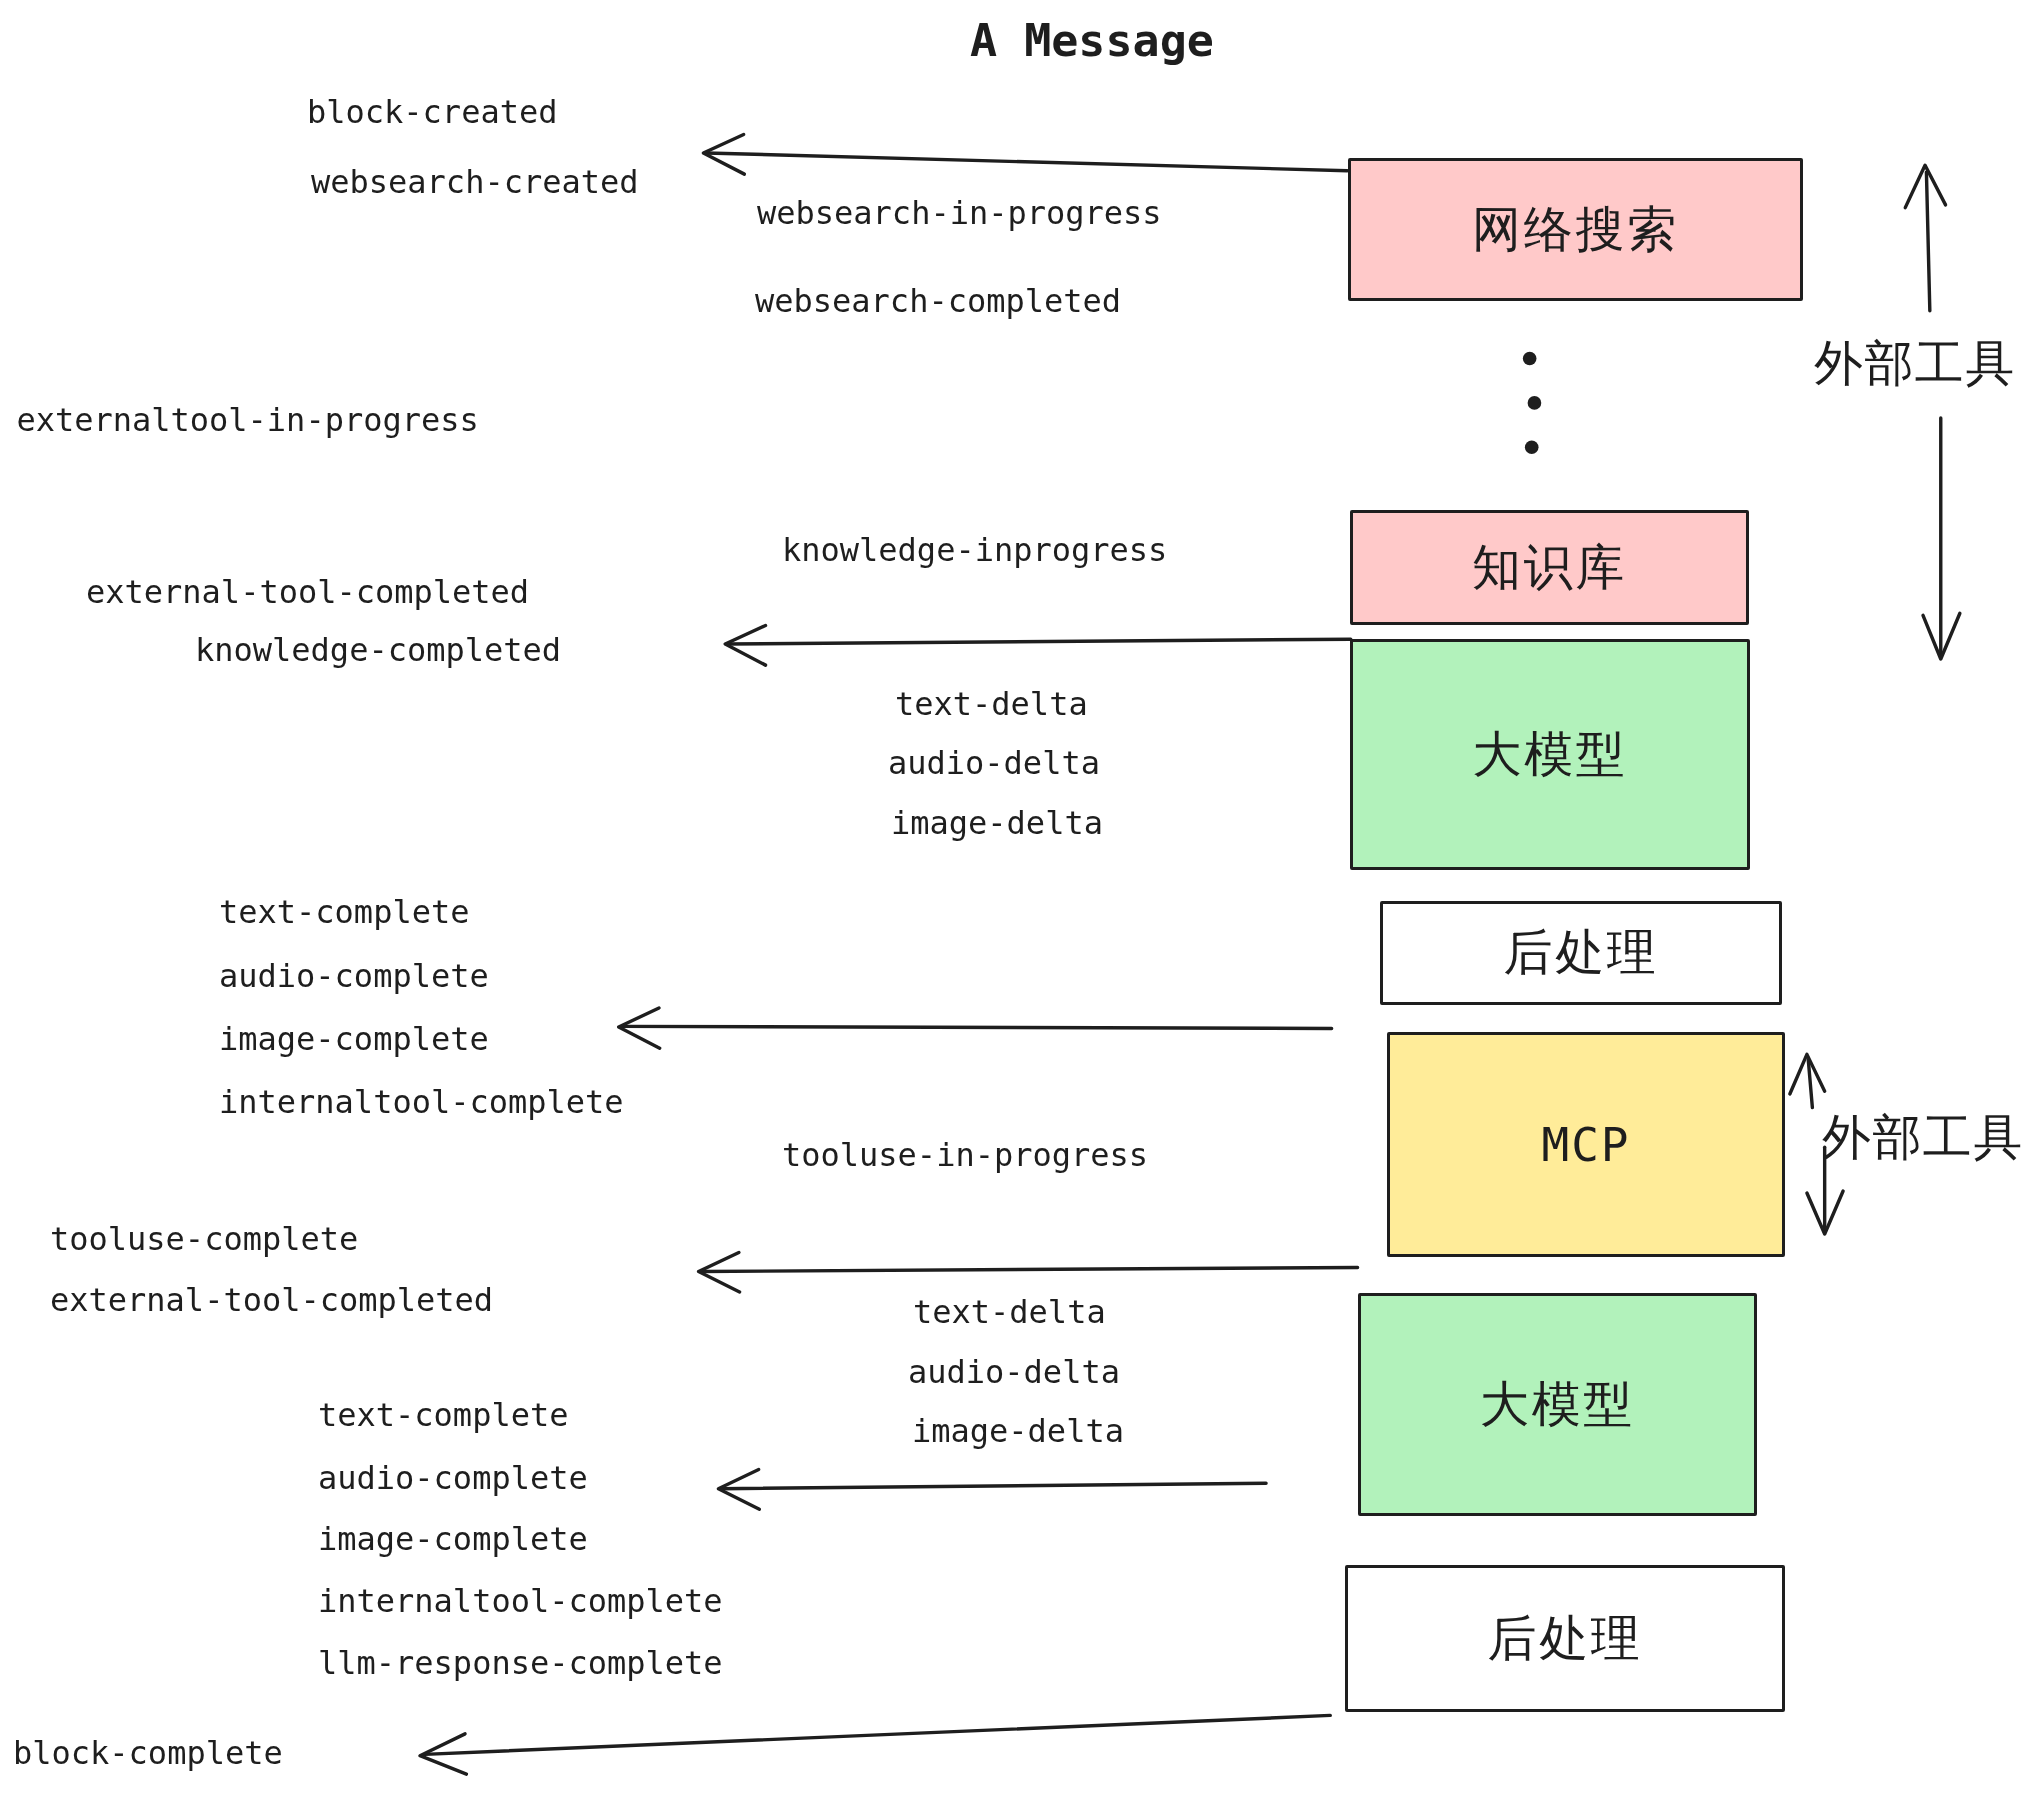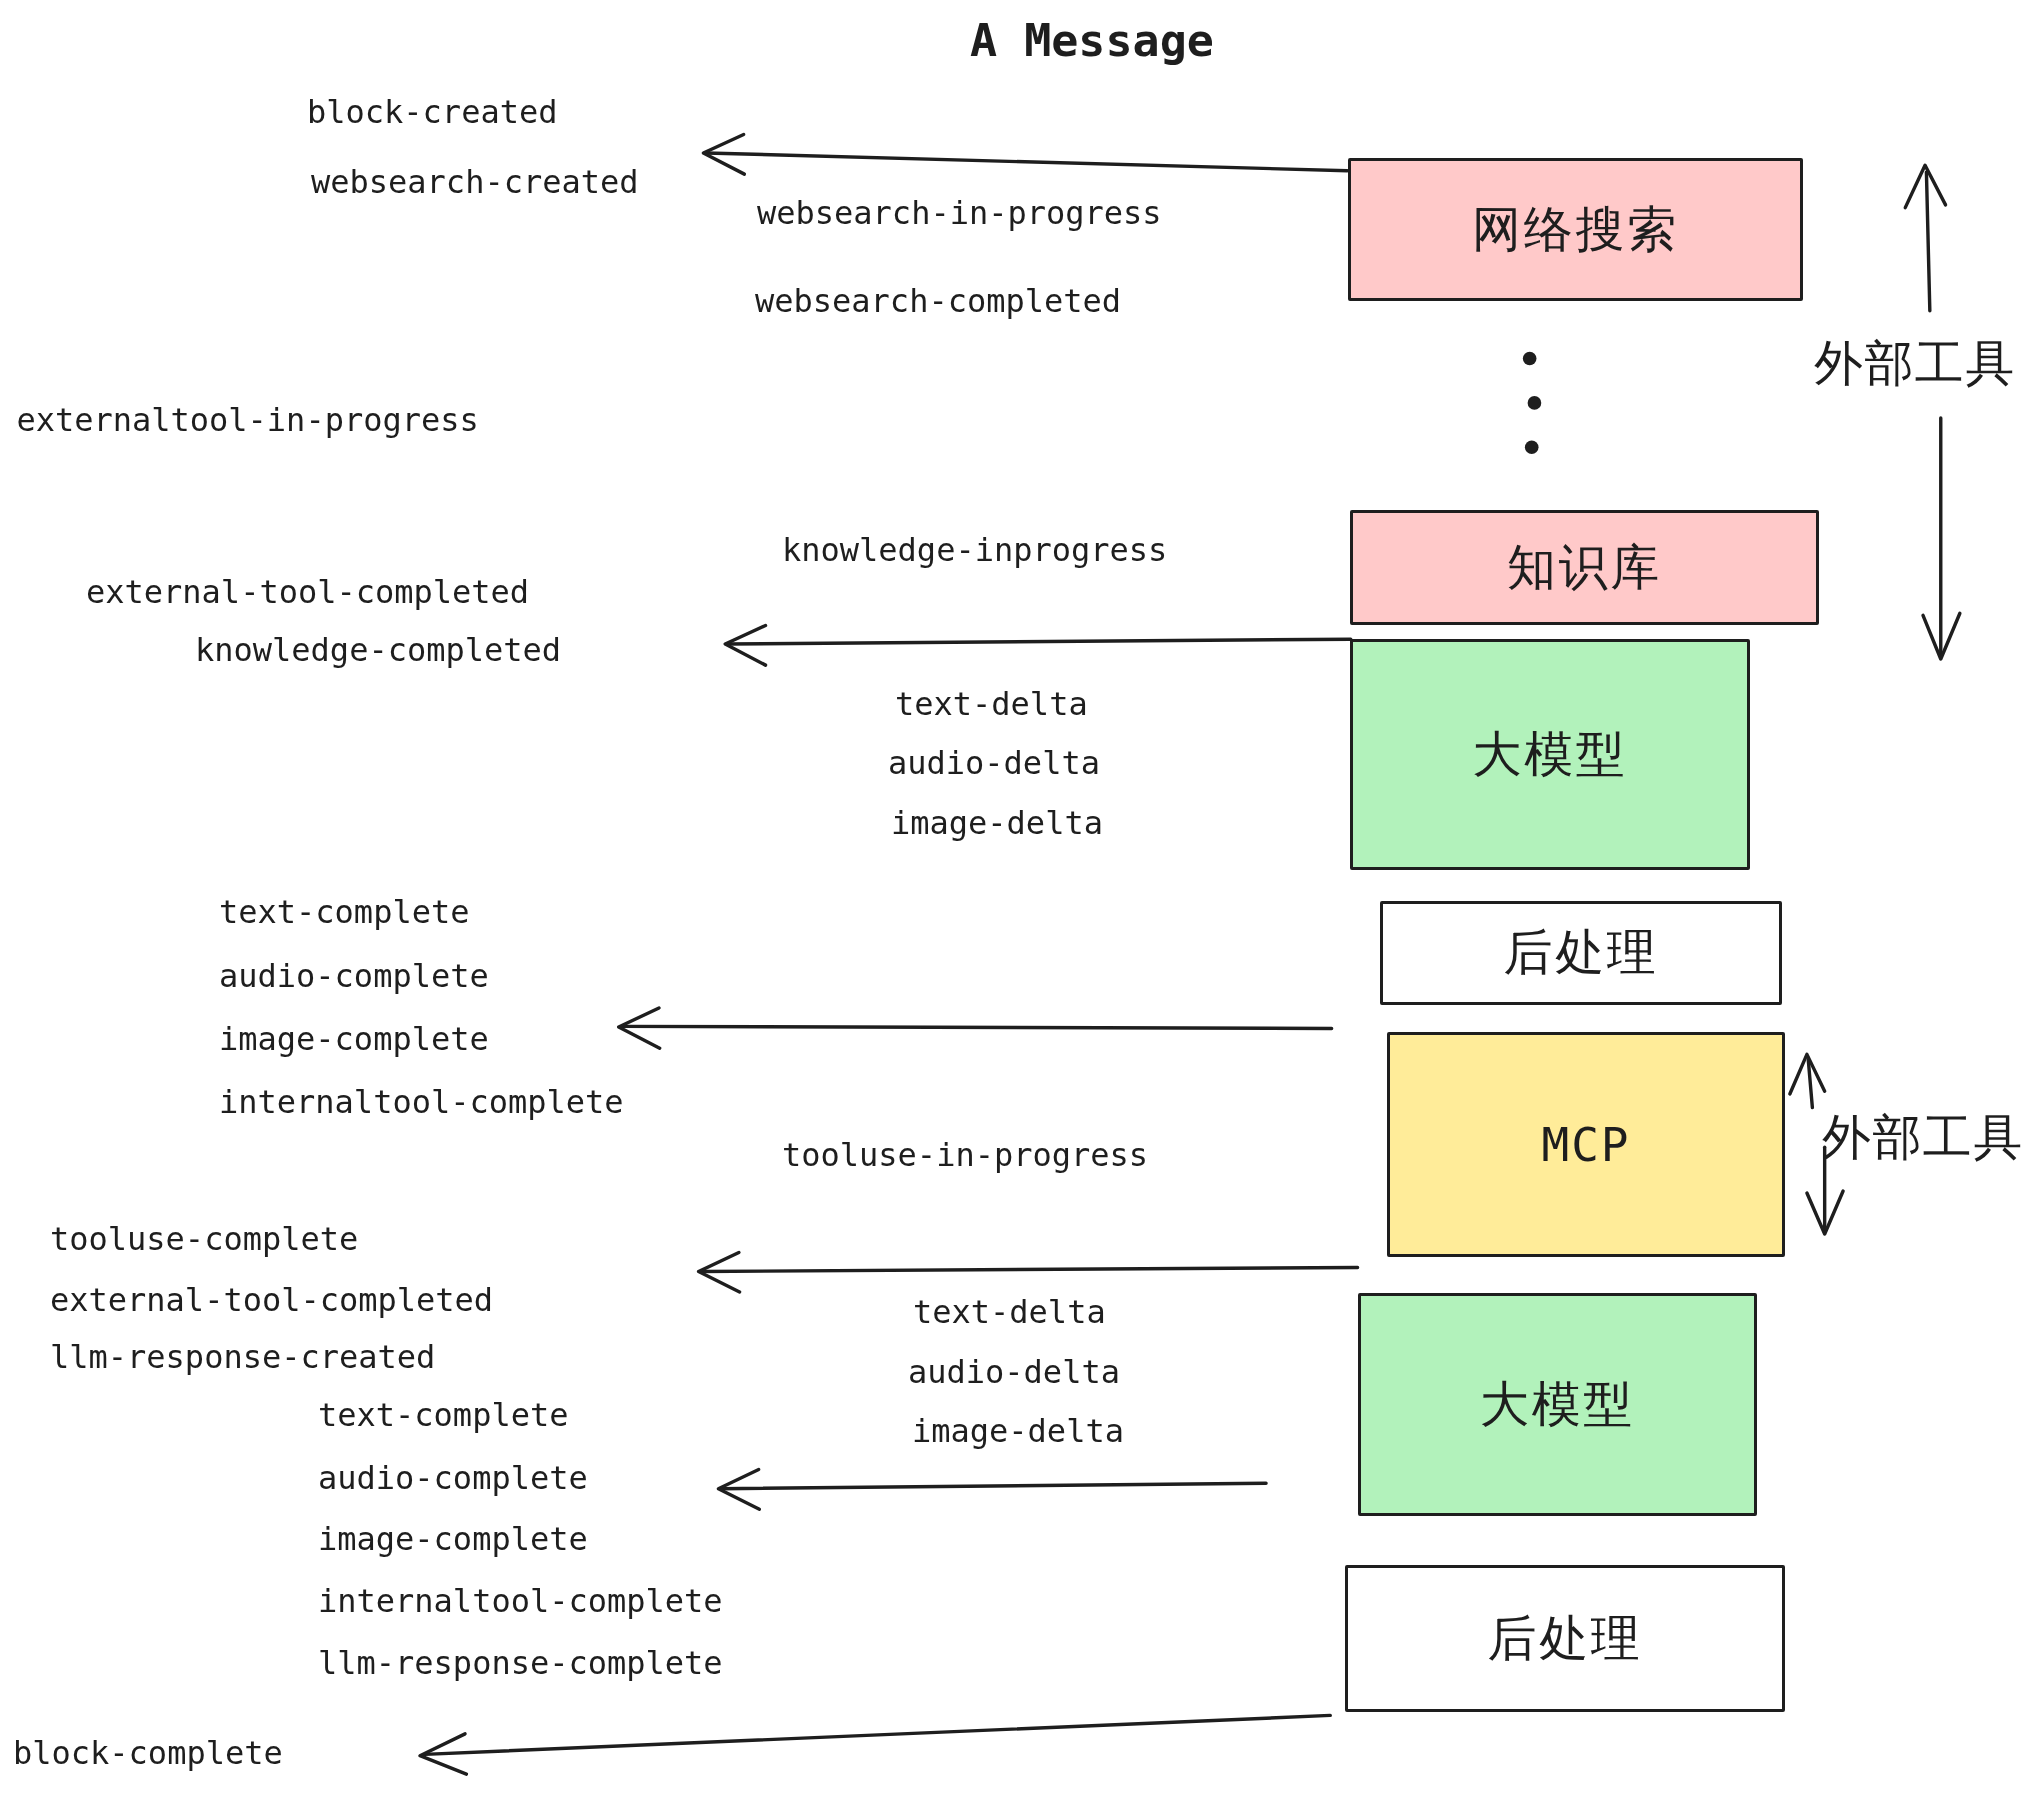--- a/index.html
+++ b/index.html
@@ -71,21 +71,21 @@
   svg.layer circle { fill: var(--ink, #1e1e1e); stroke: none; }
 </style>
 </head>
 <body>
 
 <div id="canvas">
 
   <div class="title" style="left:970px; top:18px;">A Message</div>
 
   <div class="box c-pink" style="left:1348px; top:158px;  width:455px; height:143px;">网络搜索</div>
-  <div class="box c-pink" style="left:1350px; top:510px;  width:469px; height:115px;text-align:center;">知识库</div>
+  <div class="box c-pink" style="left:1350px; top:510px;  width:399px; height:115px;text-align:center;">知识库</div>
   <div class="box c-green" style="left:1350px; top:639px;  width:400px; height:231px;">大模型</div>
   <div class="box c-white" style="left:1380px; top:901px; width:402px; height:104px;">后处理</div>
   <div class="box c-yellow mcp" style="left:1359px; top:1032px; width:398px; height:225px;margin-left:28px;">MCP</div>
   <div class="box c-green" style="left:1358px; top:1293px; width:399px; height:223px;">大模型</div>
   <div class="box c-white" style="left:1345px; top:1565px; width:440px; height:147px;">后处理</div>
 
   <div class="side-label" style="left:1814px; top:331px;">外部工具</div>
   <div class="side-label" style="left:1822px; top:1105px;">外部工具</div>
 
   <div class="ev" style="left:307px;  top:96px;">block-created</div>
@@ -99,21 +99,20 @@
   <div class="ev" style="left:895px; top:688px;">text-delta</div>
   <div class="ev" style="left:888px; top:747px;">audio-delta</div>
   <div class="ev" style="left:891px; top:807px;">image-delta</div>
   <div class="ev" style="left:219px;  top:896px;">text-complete</div>
   <div class="ev" style="left:219px;  top:960px;">audio-complete</div>
   <div class="ev" style="left:219px;  top:1023px;">image-complete</div>
   <div class="ev" style="left:219px;  top:1086px;">internaltool-complete</div>
   <div class="ev" style="left:782px; top:1139px;">tooluse-in-progress</div>
   <div class="ev" style="left:50px;   top:1223px;">tooluse-complete</div>
   <div class="ev" style="left:50px;   top:1284px;">external-tool-completed</div>
-  <div class="ev" style="left:50px;   top:1341px;">llm-response-created</div>
   <div class="ev" style="left:318px;  top:1399px;">text-complete</div>
   <div class="ev" style="left:318px;  top:1462px;">audio-complete</div>
   <div class="ev" style="left:318px;  top:1523px;">image-complete</div>
   <div class="ev" style="left:318px;  top:1585px;">internaltool-complete</div>
   <div class="ev" style="left:318px;  top:1647px;">llm-response-complete</div>
   <div class="ev" style="left:913px; top:1296px;">text-delta</div>
   <div class="ev" style="left:908px; top:1356px;">audio-delta</div>
   <div class="ev" style="left:912px; top:1415px;">image-delta</div>
   <div class="ev" style="left:13px;   top:1737px;">block-complete</div>
 

